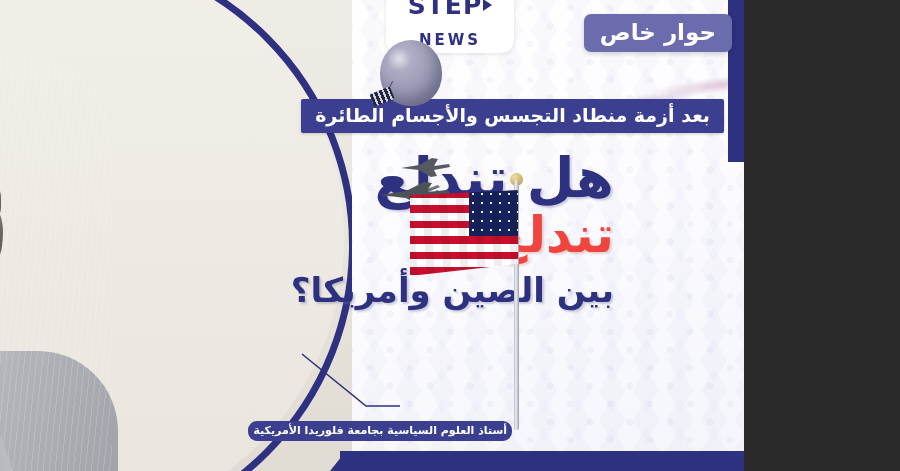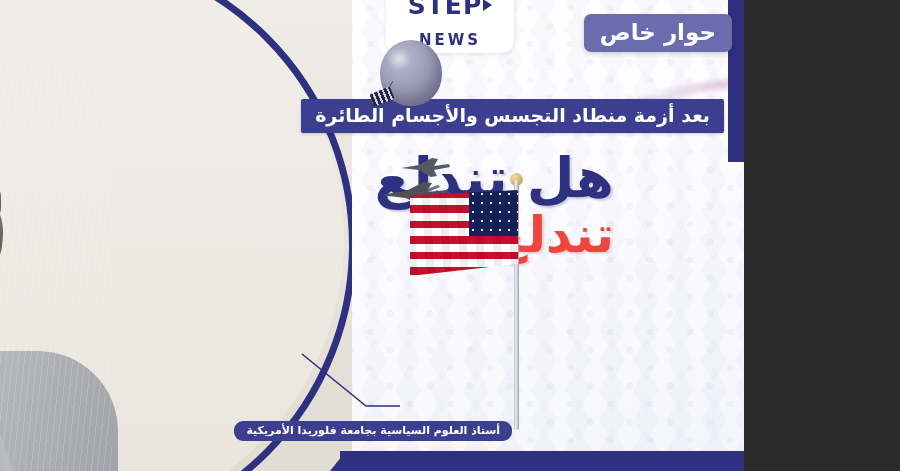--- a/index.html
+++ b/index.html
@@ -109,21 +109,21 @@
   .hl3{font-size:34px;margin-top:12px;}
 
   
   .name{
     position:absolute;right:232px;bottom:56px;direction:rtl;text-align:right;
     font-size:21px;font-weight:700;color:#3c3f8f;white-space:nowrap;
   }
   .subpill{
     position:absolute;right:232px;bottom:30px;direction:rtl;
     background:#3c3f8f;color:#ffffff;font-size:11px;font-weight:600;
-    padding:3px 12px 4px;border-radius:9px;white-space:nowrap;
+    padding:3px 5px 4px;border-radius:9px;white-space:nowrap;
   }
 
   
   .bottombar{position:absolute;left:340px;right:0;bottom:0;height:20px;background:#2e3080;}
   .bottombar-cut{position:absolute;left:330px;bottom:0;width:40px;height:20px;background:#2e3080;
     clip-path:polygon(40% 0,100% 0,100% 100%,0 100%);}
 
   
   .rstripe{position:absolute;right:0;top:0;width:16px;height:162px;background:#2e3080;}
 
@@ -232,20 +232,21 @@
     <div class="logo-news">NEWS</div>
   </div>
 
   <div class="badge">حوار خاص</div>
 
   <div class="kicker">بعد أزمة منطاد التجسس والأجسام الطائرة</div>
 
   <div class="headline">
     <div class="hl-line hl1">هل تندلع</div>
     <div class="hl-line hl2">تندلع</div>
+    <div class="hl-line hl3">بين الصين وأمريكا؟</div>
   </div>
 
   <div class="balloon">
     <div class="balloon-body"></div>
     <div class="balloon-gloss"></div>
     <div class="balloon-wire"></div>
     <div class="balloon-pod"></div>
   </div>
 
   <div class="jet" style="left:376px;top:172px;">

